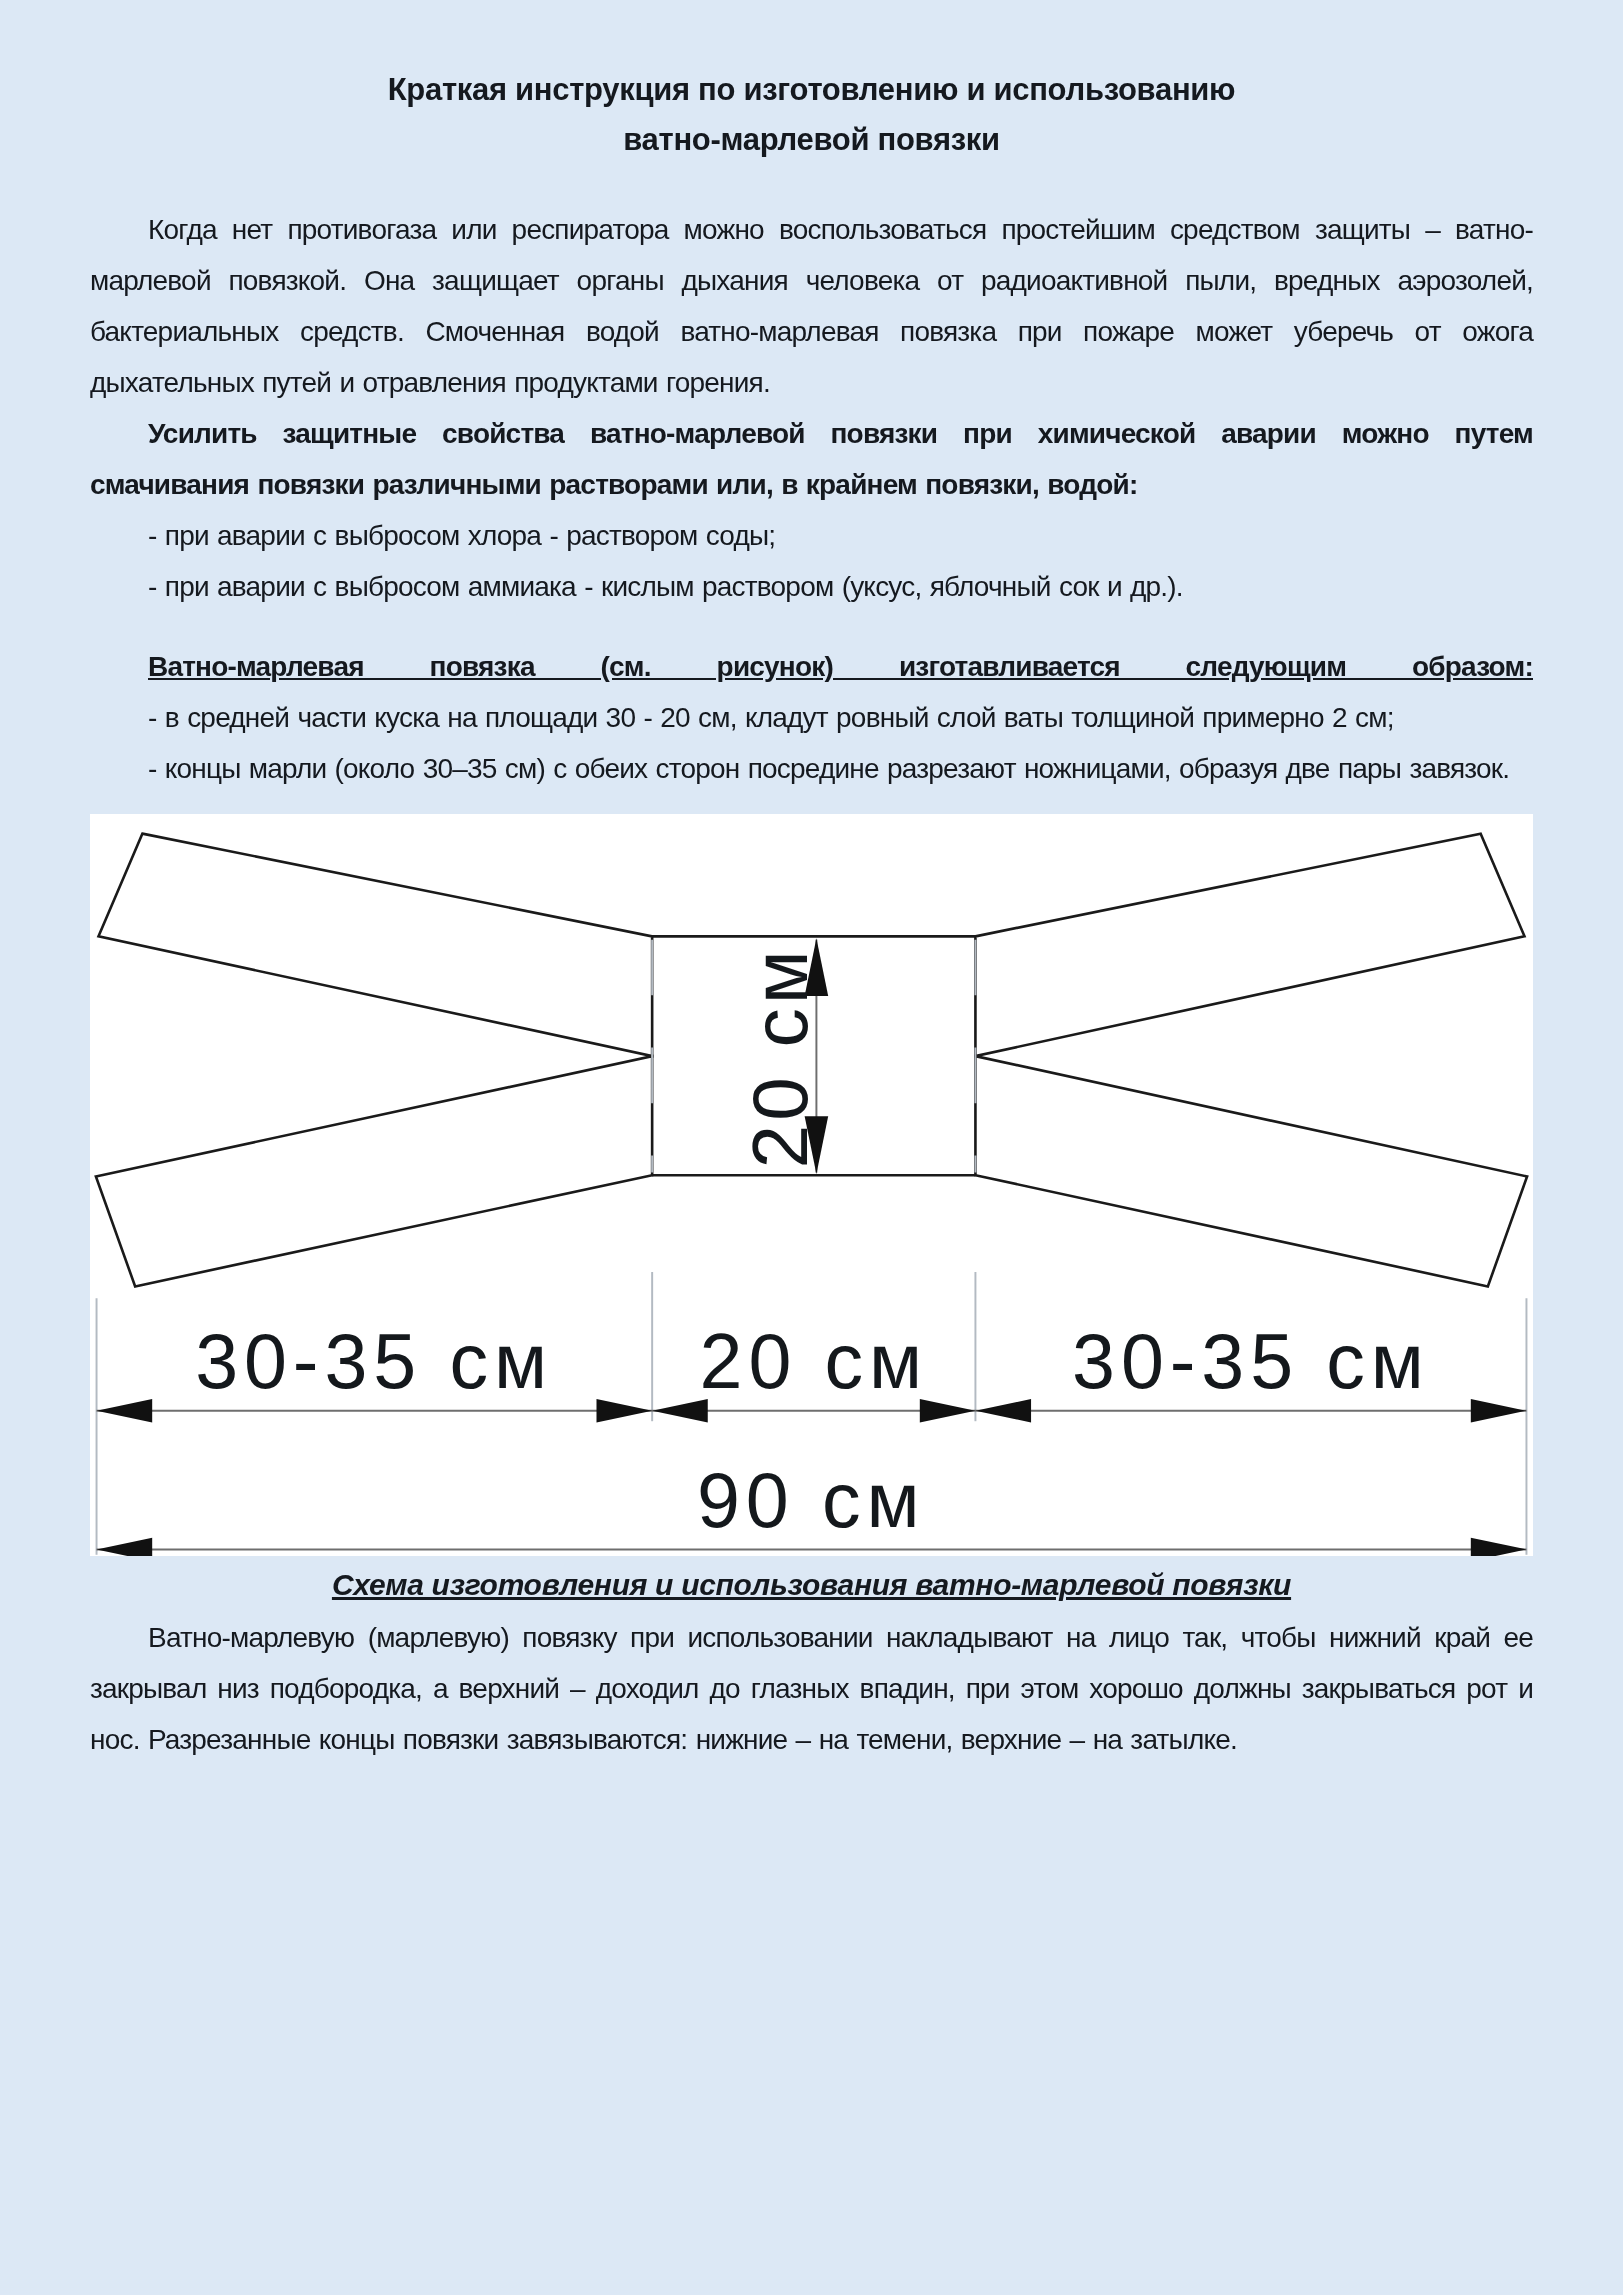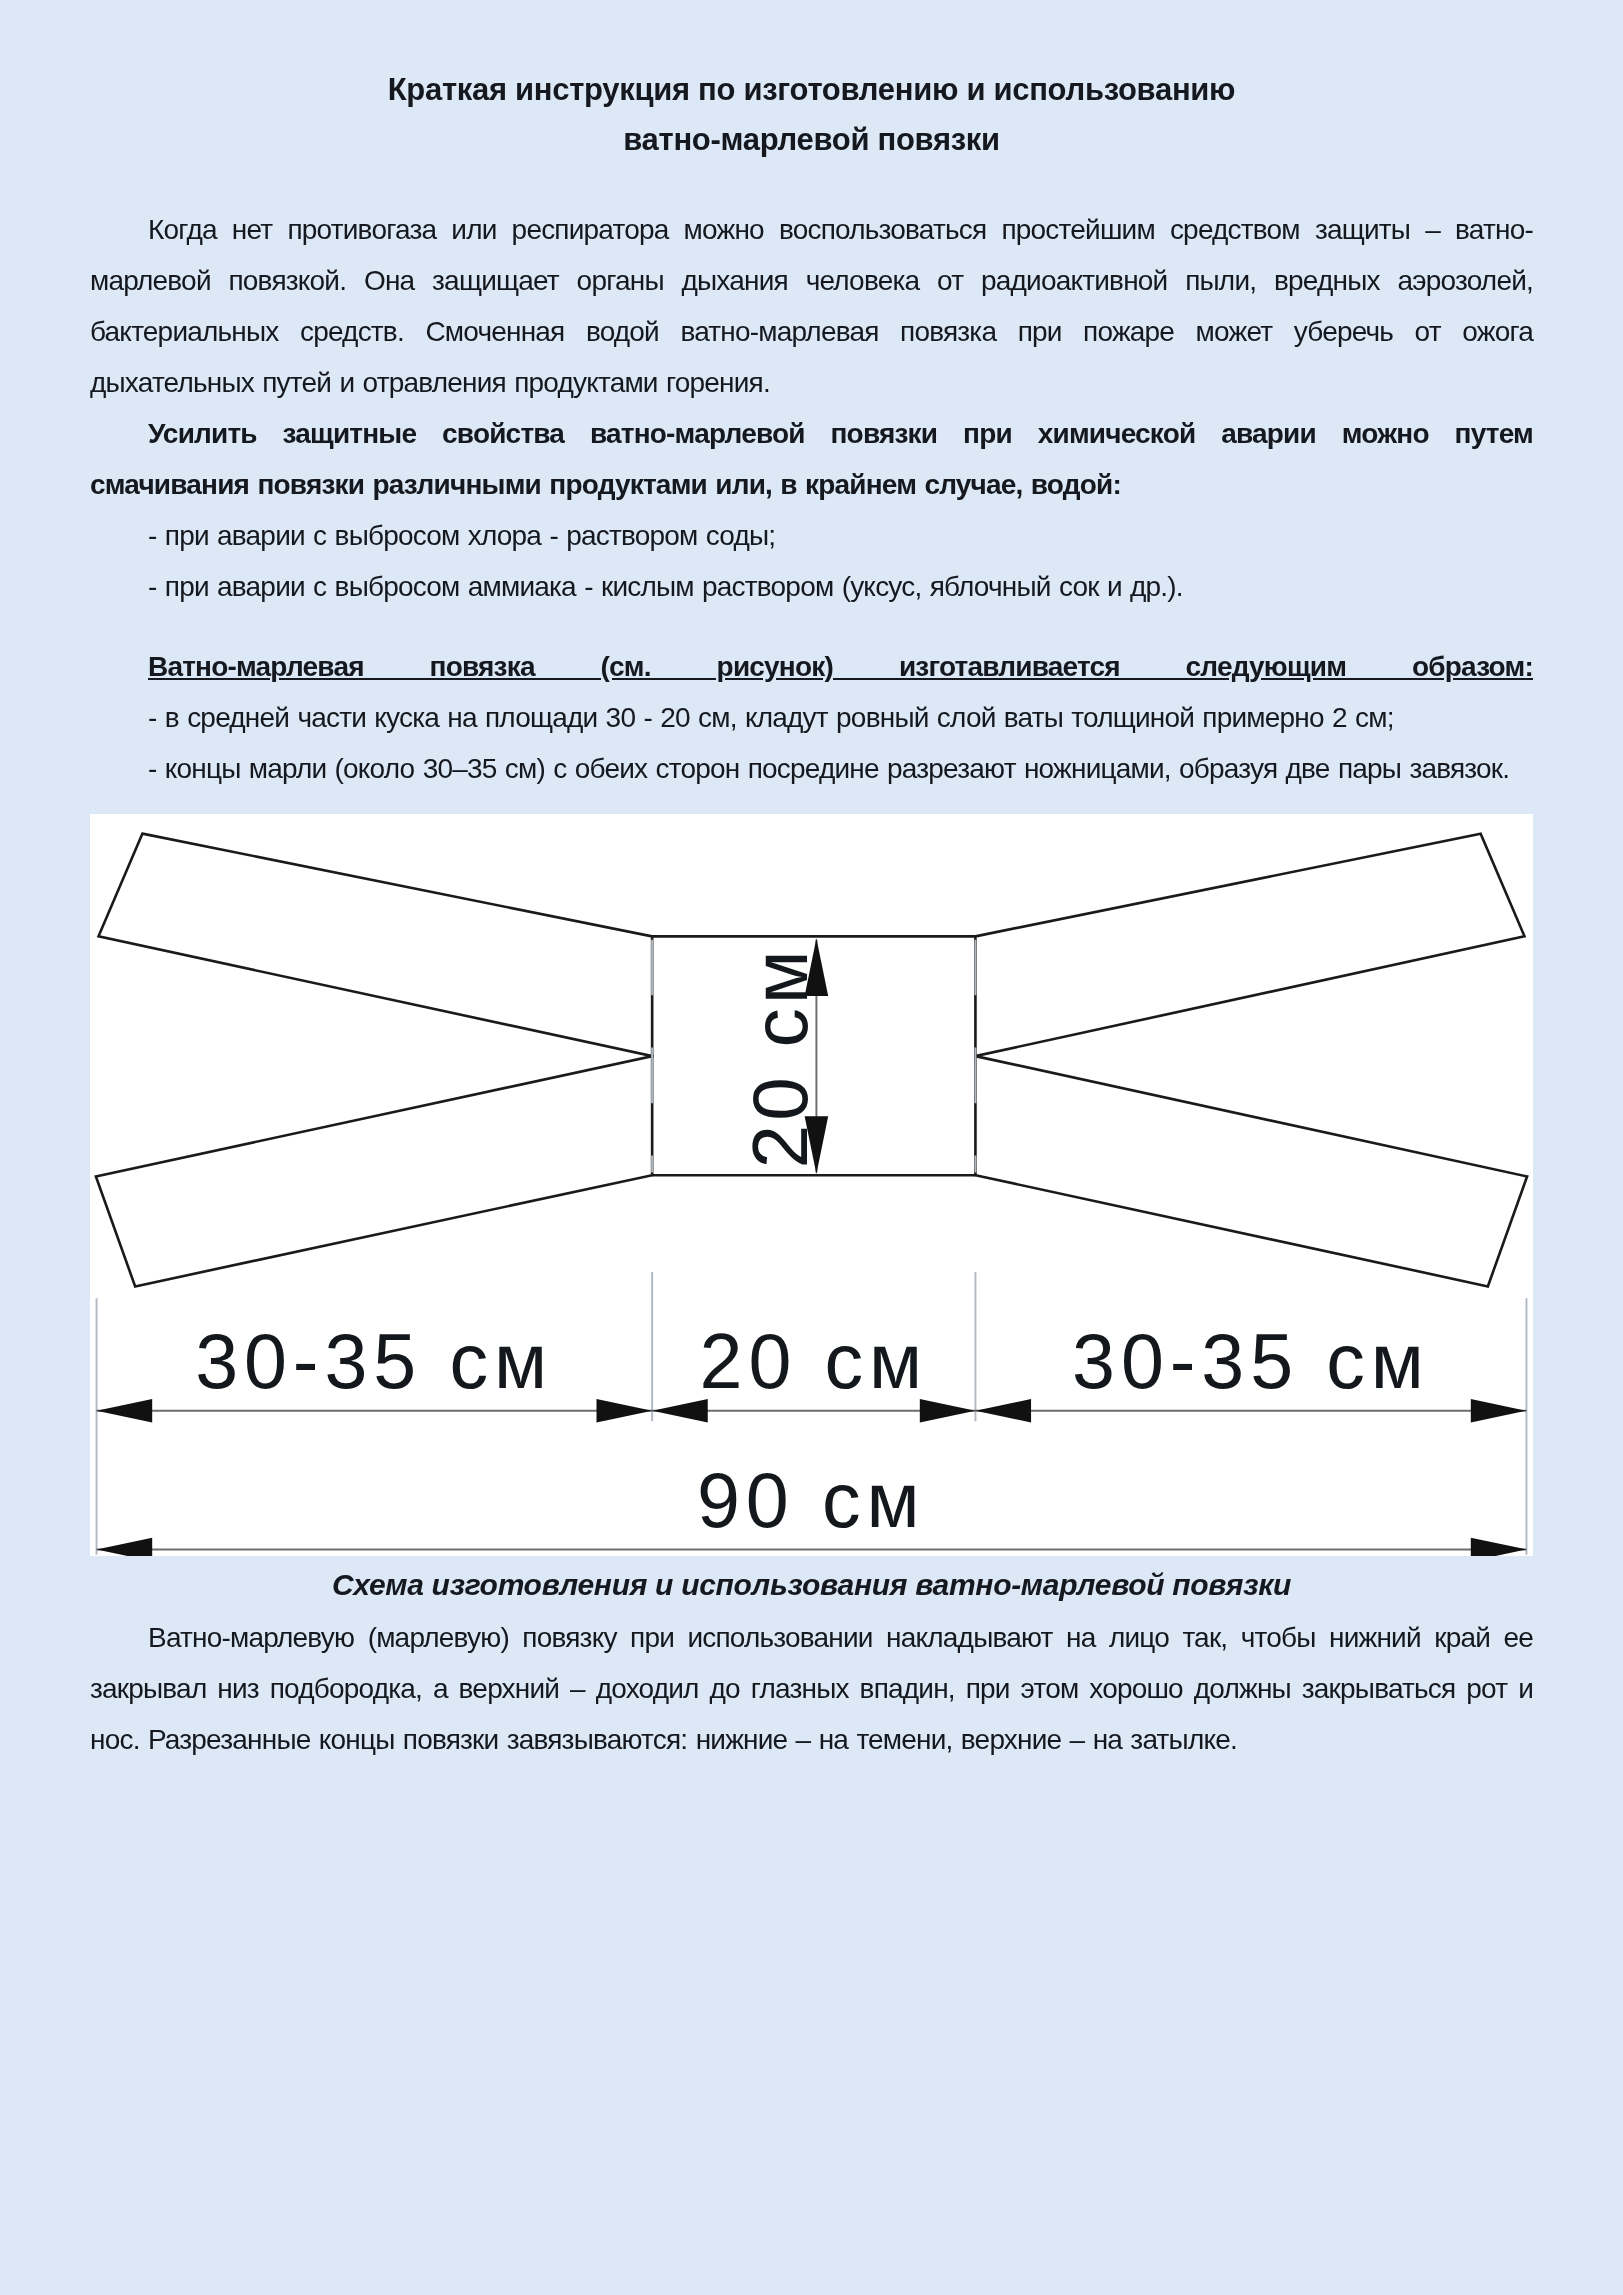--- a/index.html
+++ b/index.html
@@ -46,20 +46,21 @@
   }
   .diagram-panel svg { display: block; width: 100%; height: 742px; }
   .caption {
     margin-top: 9.2px;
     text-align: center;
     font-weight: bold;
     font-style: italic;
     font-size: 30px;
     line-height: 39px;
     letter-spacing: -0.3px;
+    text-decoration: underline;
   }
   .dim-text {
     font-family: "Liberation Sans", sans-serif;
     font-size: 118px;
     letter-spacing: 9px;
     fill: #14181c;
   }
   .dim-text-vert {
     font-family: "Liberation Sans", sans-serif;
     font-size: 120px;
@@ -78,21 +79,21 @@
 
 <div class="page">
 
   <div class="title">
     <div>Краткая инструкция по изготовлению и использованию</div>
     <div>ватно-марлевой повязки</div>
   </div>
 
   <p class="doc mt60">Когда нет противогаза или респиратора можно воспользоваться простейшим средством защиты – ватно-марлевой повязкой. Она защищает органы дыхания человека от радиоактивной пыли, вредных аэрозолей, бактериальных средств. Смоченная водой ватно-марлевая повязка при пожаре может уберечь от ожога дыхательных путей и отравления продуктами горения.</p>
 
-  <p class="doc bold">Усилить защитные свойства ватно-марлевой повязки при химической аварии можно путем смачивания повязки различными продуктами или, в крайнем случае, водой:</p>
+  <p class="doc bold">Усилить защитные свойства ватно-марлевой повязки при химической аварии можно путем смачивания повязки различными растворами или, в крайнем повязки, водой:</p>
 
   <p class="doc">- при аварии с выбросом хлора - раствором соды;</p>
   <p class="doc">- при аварии с выбросом аммиака - кислым раствором (уксус, яблочный сок и др.).</p>
 
   <p class="doc bold force-just mt44">Ватно-марлевая повязка (см. рисунок) изготавливается следующим образом:</p>
 
   <p class="doc">- в средней части куска на площади 30 - 20 см, кладут ровный слой ваты толщиной примерно 2 см;</p>
   <p class="doc">- концы марли (около 30–35 см) с обеих сторон посредине разрезают ножницами, образуя две пары завязок.</p>
 
   <div class="diagram-panel">

